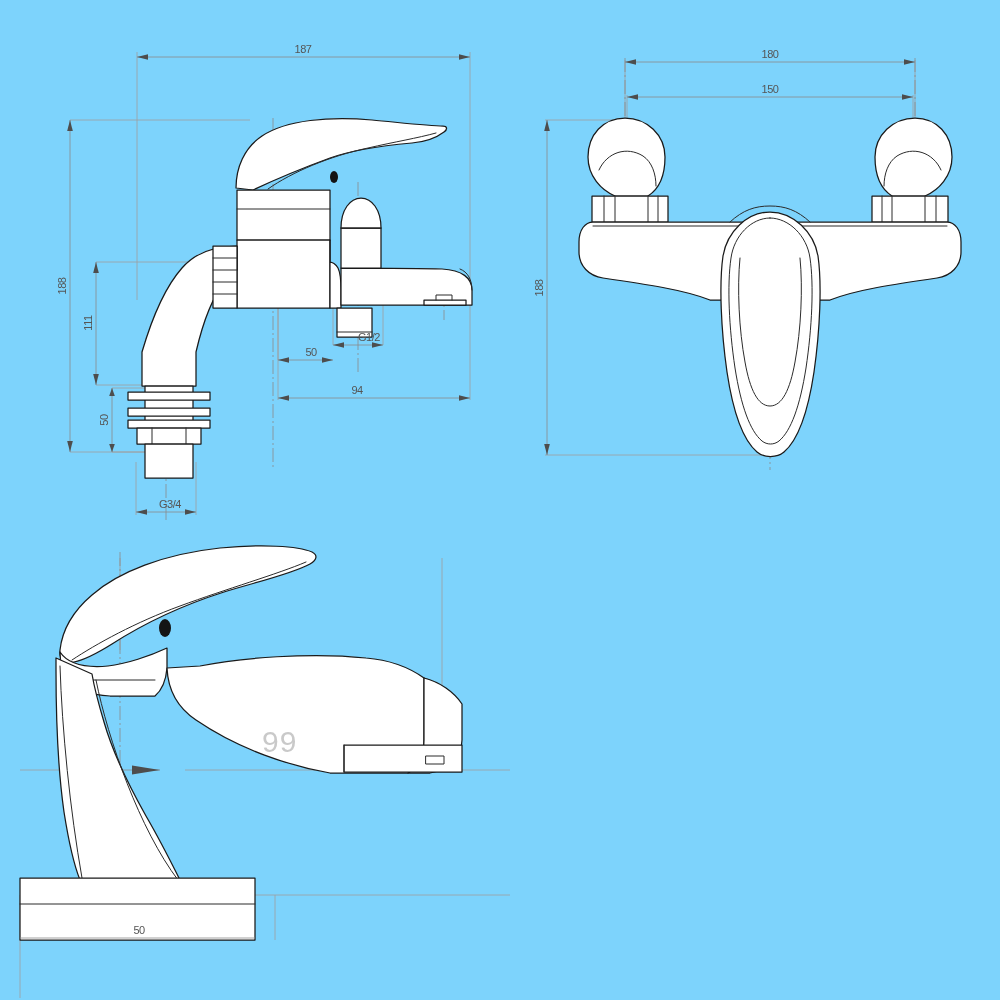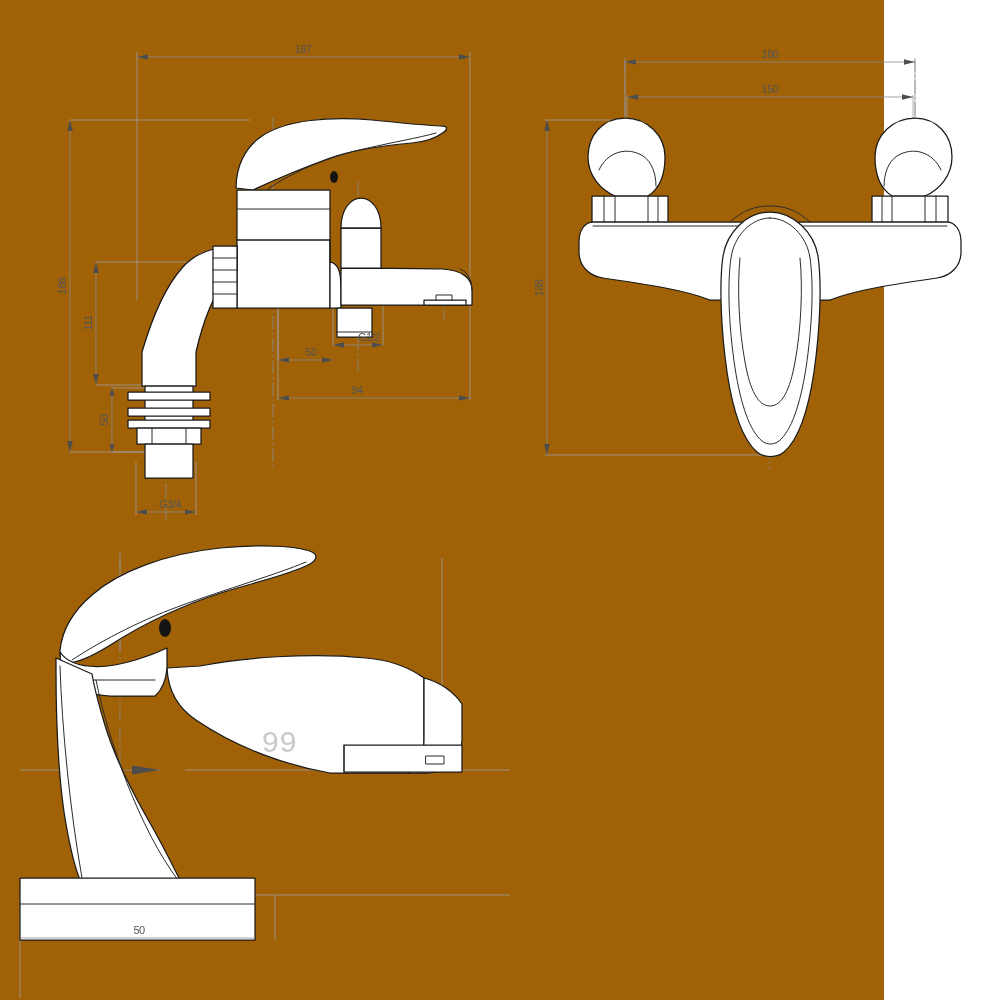--- a/index.html
+++ b/index.html
@@ -8,23 +8,23 @@
     background: #ffffff;
   }
   body {
     width: 1000px;
     height: 1000px;
     font-family: "Liberation Sans", sans-serif;
     overflow: hidden;
   }
   #sheet {
     position: relative;
-    width: 884px;
+    width: 1000px;
     height: 1000px;
-    background: #a16207;
+    background: #7dd3fc;
   }
   svg.view {
     position: absolute;
     display: block;
   }
   #view-side   { left: 0;   top: 0;   width: 520px; height: 545px; }
   #view-front  { left: 515px; top: 0; width: 485px; height: 485px; }
   #view-basin  { left: 0;   top: 540px; width: 560px; height: 460px; }
 
   .outline {

